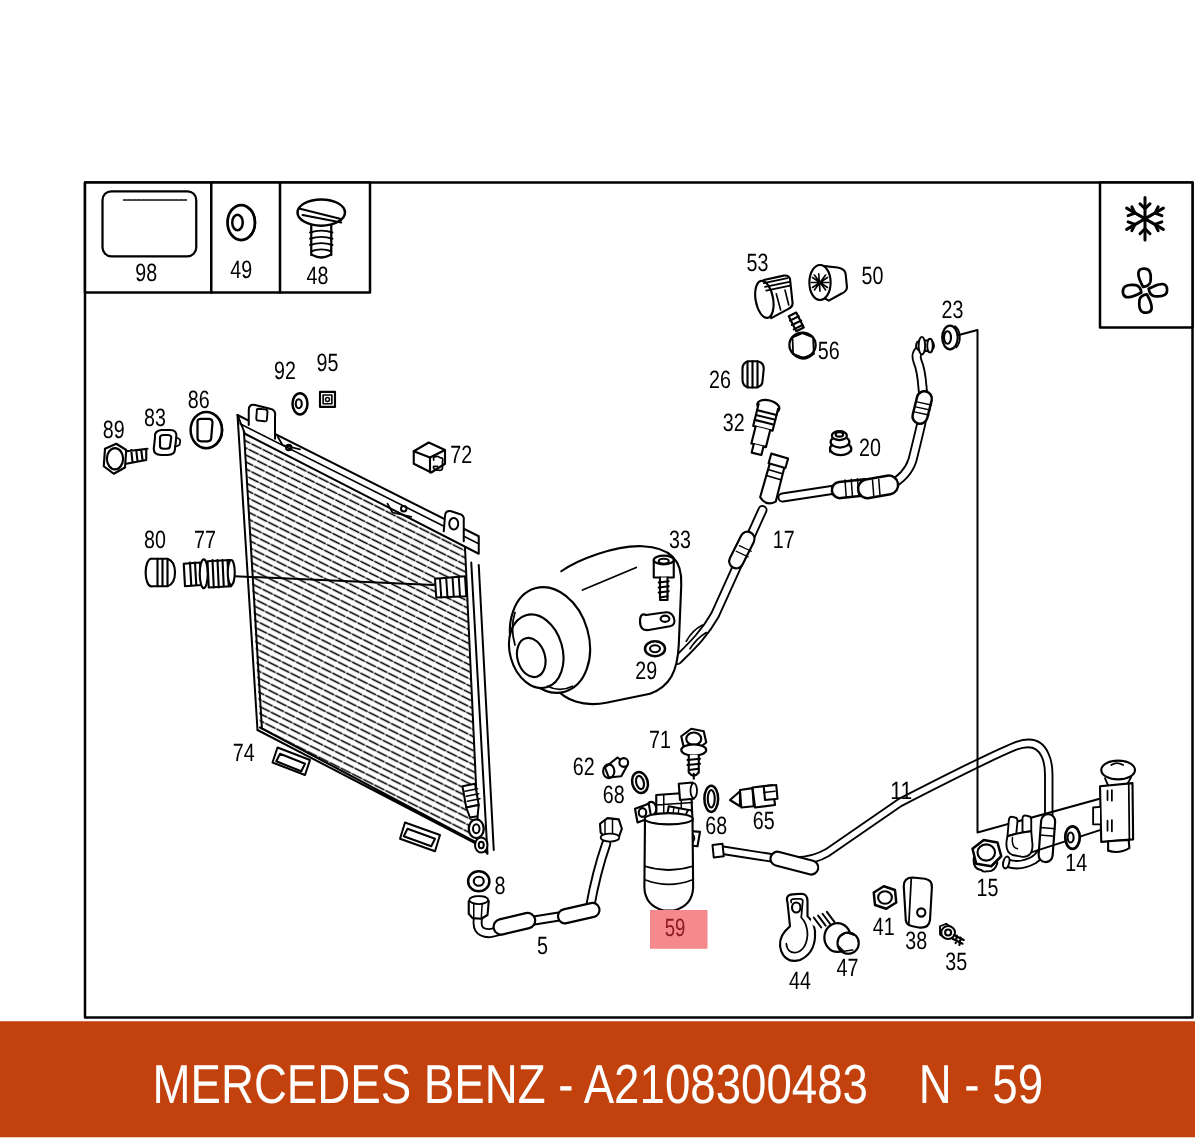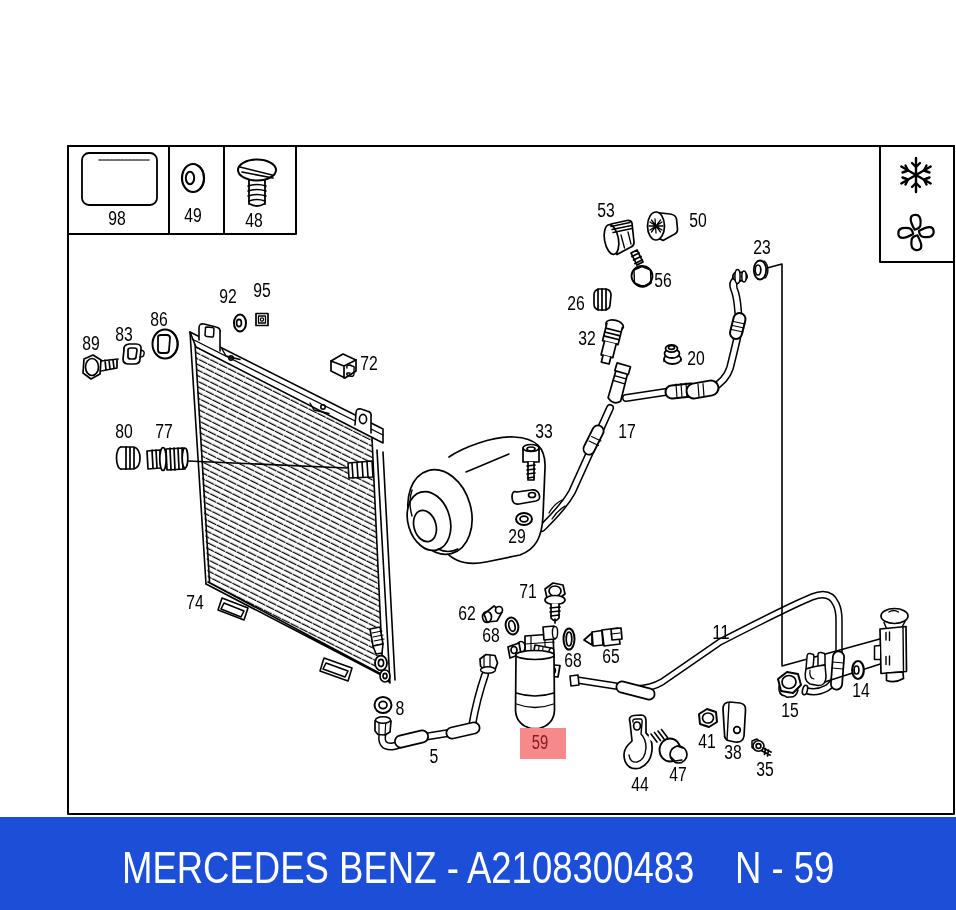--- a/index.html
+++ b/index.html
@@ -1,18 +1,18 @@
 <!DOCTYPE html>
 <html><head>
 <meta charset="utf-8">
 <style>
 html,body{margin:0;padding:0;background:#fff;width:956px;height:910px;overflow:hidden;}
 #wrap{position:relative;width:956px;height:910px;font-family:"Liberation Sans",sans-serif;}
 svg{position:absolute;left:0;top:0;}
-#bar{position:absolute;left:0;top:817px;width:956px;height:93px;background:#1d4ed8;display:flex;align-items:center;justify-content:center;}
+#bar{position:absolute;left:0;top:817px;width:956px;height:93px;background:#c2410c;display:flex;align-items:center;justify-content:center;}
 #bartext{color:#fff;font-size:44px;white-space:pre;transform:scaleX(0.83);letter-spacing:0px;margin-top:9px;}
 .lbl{font-size:20px;fill:#000;text-anchor:middle;font-family:"Liberation Sans",sans-serif;}
 </style>
 </head>
 <body>
 <div id="wrap">
 <svg width="956" height="910" viewBox="0 0 956 910" fill="none" stroke-linecap="round" stroke-linejoin="round">
 <defs>
 <pattern id="fins" width="10" height="5.0" patternUnits="userSpaceOnUse" patternTransform="rotate(26.6)">
   <line x1="0" y1="2.4" x2="10" y2="2.4" stroke="#000" stroke-width="1.3" stroke-dasharray="7.5 1.8"></line>

